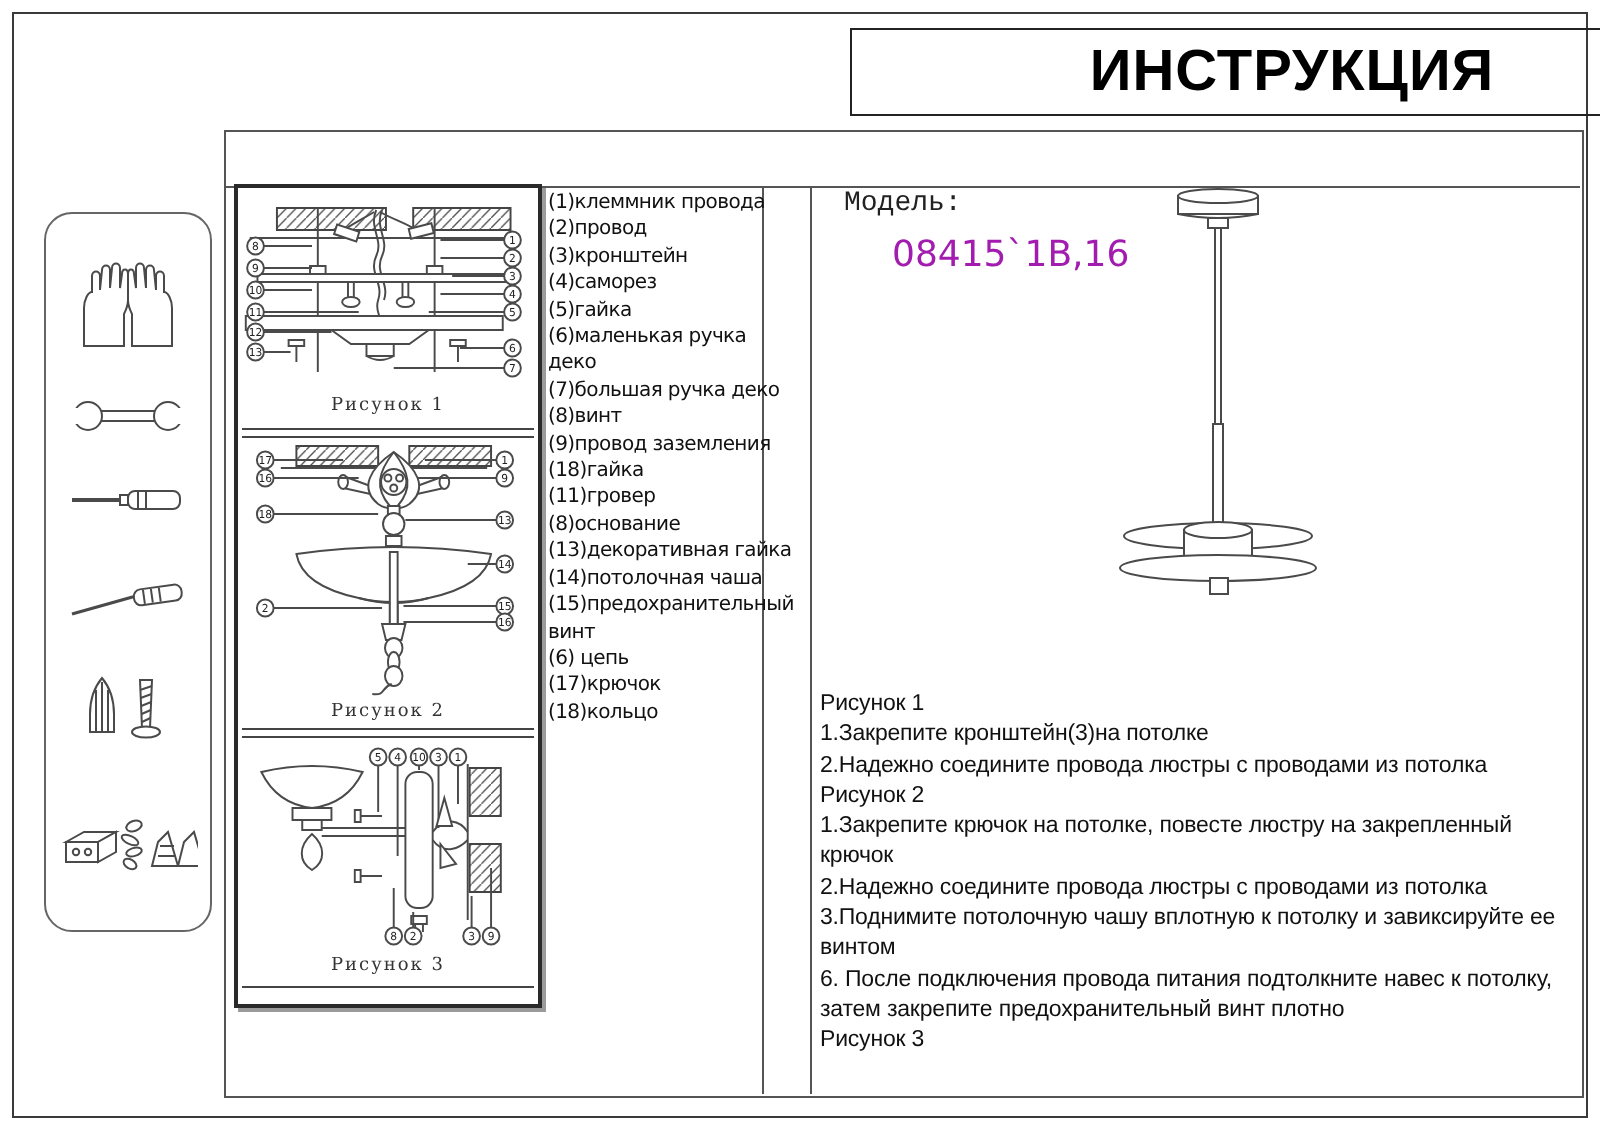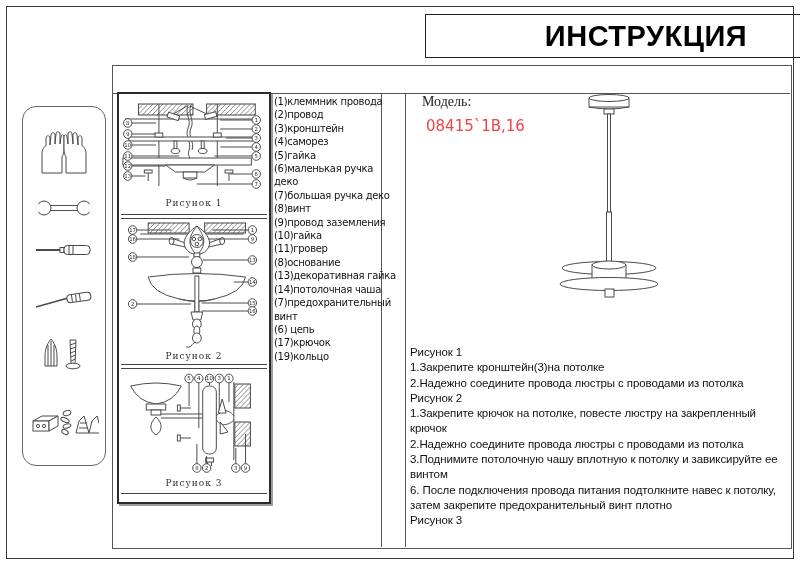--- a/index.html
+++ b/index.html
@@ -14,22 +14,22 @@
   .hline{background:#555;height:1px;}
   .vline{background:#555;width:1px;}
   .figures-box{left:117px;top:92px;width:150px;height:408px;border:2px solid #2a2a2a;
                box-shadow:2px 2px 0 #9b9b9b;background:#fff;}
   .fig-caption{position:absolute;left:0;width:100%;text-align:center;
                font-family:"DejaVu Serif",serif;font-size:9px;letter-spacing:1px;color:#333;}
   .figline{position:absolute;left:2px;right:2px;height:1px;background:#444;}
   .parts{left:274px;top:95px;width:123px;font-family:"DejaVu Sans",sans-serif;
          font-size:10px;line-height:13.4px;letter-spacing:-0.3px;color:#111;}
   .part{word-break:break-word;}
-  .model-label{left:422px;top:94px;font-family:Liberation Serif, serif;font-size:14px;color:#222;}
-  .model-value{left:426px;top:117px;font-family:"DejaVu Sans",sans-serif;font-size:15px;color:#ef4444;}
+  .model-label{left:422px;top:94px;font-family:Liberation Mono, monospace;font-size:14px;color:#222;}
+  .model-value{left:446px;top:117px;font-family:"DejaVu Sans",sans-serif;font-size:18px;color:#a21caf;}
   .instructions{left:410px;top:345px;width:385px;font-size:11.5px;line-height:15.3px;
                 letter-spacing:-0.1px;color:#111;}
   .sidebar{left:22px;top:106px;width:82px;height:358px;border:1px solid #666;border-radius:14px;}
   svg{display:block;}
   svg .ln{stroke:#4a4a4a;fill:none;}
   svg .wh{stroke:#4a4a4a;fill:#fff;}
   svg .co{font-family:"DejaVu Sans",sans-serif;font-size:5.5px;fill:#222;}
 </style>
 </head>
 <body>
@@ -312,29 +312,29 @@
 
 <div class="part">(1)клеммник провода</div>
     <div class="part">(2)провод</div>
     <div class="part">(3)кронштейн</div>
     <div class="part">(4)саморез</div>
     <div class="part">(5)гайка</div>
     <div class="part">(6)маленькая ручка деко</div>
     <div class="part">(7)большая ручка деко</div>
     <div class="part">(8)винт</div>
     <div class="part">(9)провод заземления</div>
-    <div class="part">(10)гайка</div>
+    <div class="part">(18)гайка</div>
     <div class="part">(11)гровер</div>
     <div class="part">(8)основание</div>
     <div class="part">(13)декоративная гайка</div>
     <div class="part">(14)потолочная чаша</div>
-    <div class="part">(7)предохранительный винт</div>
+    <div class="part">(15)предохранительный винт</div>
     <div class="part">(6) цепь</div>
     <div class="part">(17)крючок</div>
-    <div class="part">(19)кольцо</div>
+    <div class="part">(18)кольцо</div>
   </div>
 
 <div class="abs model-label">Модель:</div>
 <div class="abs model-value">08415`1B,16</div>
 
 <svg class="abs" style="left:545px;top:92px;" width="130" height="215" viewBox="0 0 130 215">
   <rect class="wh" x="44" y="6" width="40" height="9"></rect>
   <ellipse class="wh" cx="64" cy="6" rx="20" ry="3.5"></ellipse>
   <path class="ln" d="M44,15 Q64,19 84,15"></path>
   <rect class="wh" x="59" y="17" width="10" height="5"></rect>

